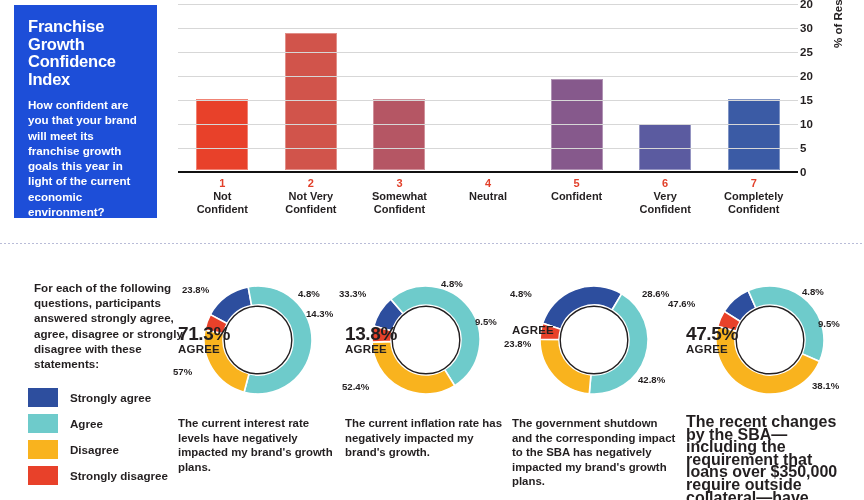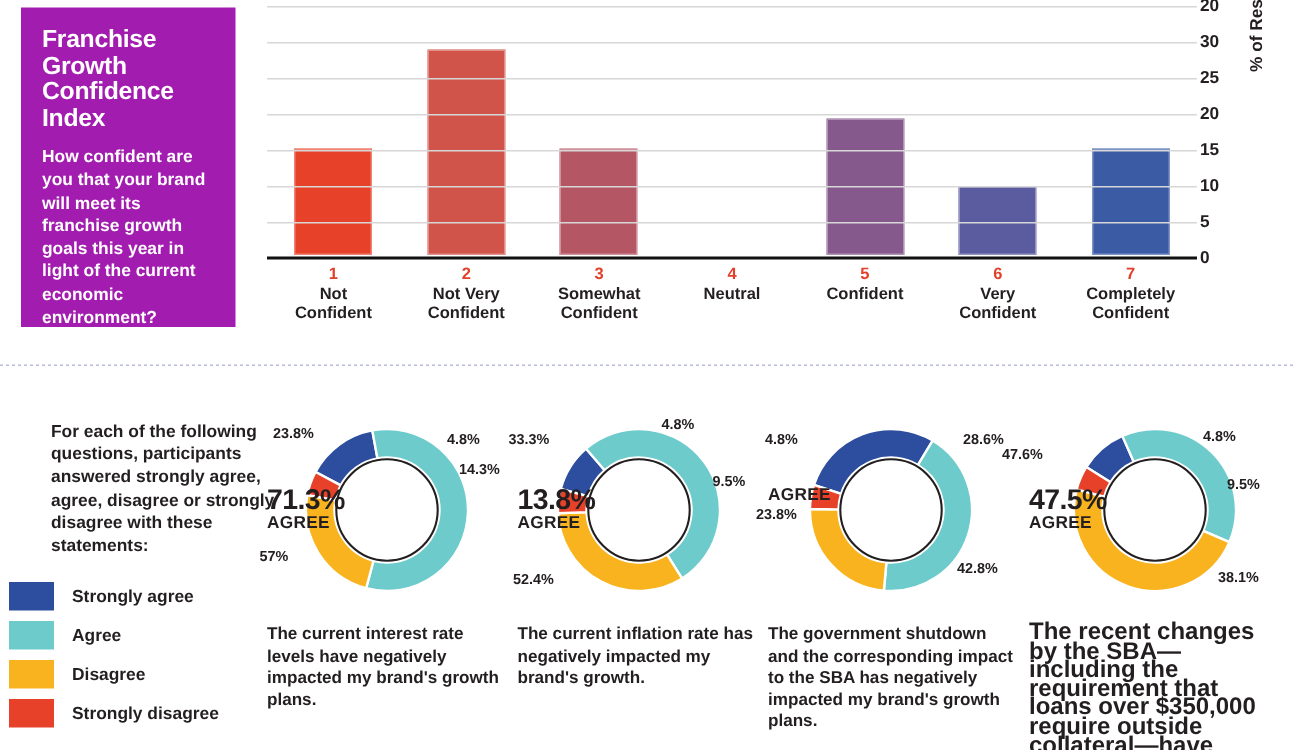--- a/index.html
+++ b/index.html
@@ -9,21 +9,21 @@
     font-family:"Liberation Sans", sans-serif;
     color:#231f20;
     overflow:hidden;
     position:relative;
   }
   .root{position:relative;width:864px;height:500px;}
 
   
   .panel{
     position:absolute;left:14px;top:5px;width:143px;height:213px;
-    background:#a21caf;color:#ffffff;
+    background:#1d4ed8;color:#ffffff;
     padding:13px 14px 13px 14px;
     box-sizing:border-box;
   }
   .panel-title{
     font-size:16.5px;line-height:17.5px;font-weight:bold;
     letter-spacing:-0.2px;margin:0 0 9px 0;white-space:pre-line;
   }
   .panel-sub{
     font-size:11.6px;line-height:15.3px;font-weight:bold;margin:0;
   }
@@ -53,21 +53,21 @@
   .xnum{font-size:11px;font-weight:bold;color:#E2402A;line-height:13px;}
   .xtxt{font-size:11px;font-weight:bold;color:#231f20;line-height:12.6px;white-space:pre-line;}
 
   
   .divider{position:absolute;left:0px;top:243px;width:864px;height:1px;
     background:repeating-linear-gradient(to right,#b9bcd8 0px,#b9bcd8 2px,#ffffff 2px,#ffffff 4px);}
 
   
   .intro{position:absolute;left:3px;top:280px;width:165px;
     font-size:11.6px;line-height:15.2px;font-weight:bold;color:#231f20;margin-left:31px;}
-  .legend{position:absolute;left:6px;top:385px;width:160px;}
+  .legend{position:absolute;left:28px;top:385px;width:160px;}
   .legend-row{display:flex;align-items:center;height:24px;margin-bottom:2px;}
   .swatch{width:30px;height:19px;flex:0 0 auto;}
   .legend-label{font-size:11.6px;font-weight:bold;margin-left:12px;}
 
   
   .donut-block{position:absolute;top:276px;}
   .donut-wrap{position:relative;width:100%;height:128px;}
   .donut-svg{position:absolute;left:50%;top:0;transform:translateX(-50%);}
   .center-lbl{
     position:absolute;left:0;right:0;top:48px;text-align:left;pointer-events:none;

